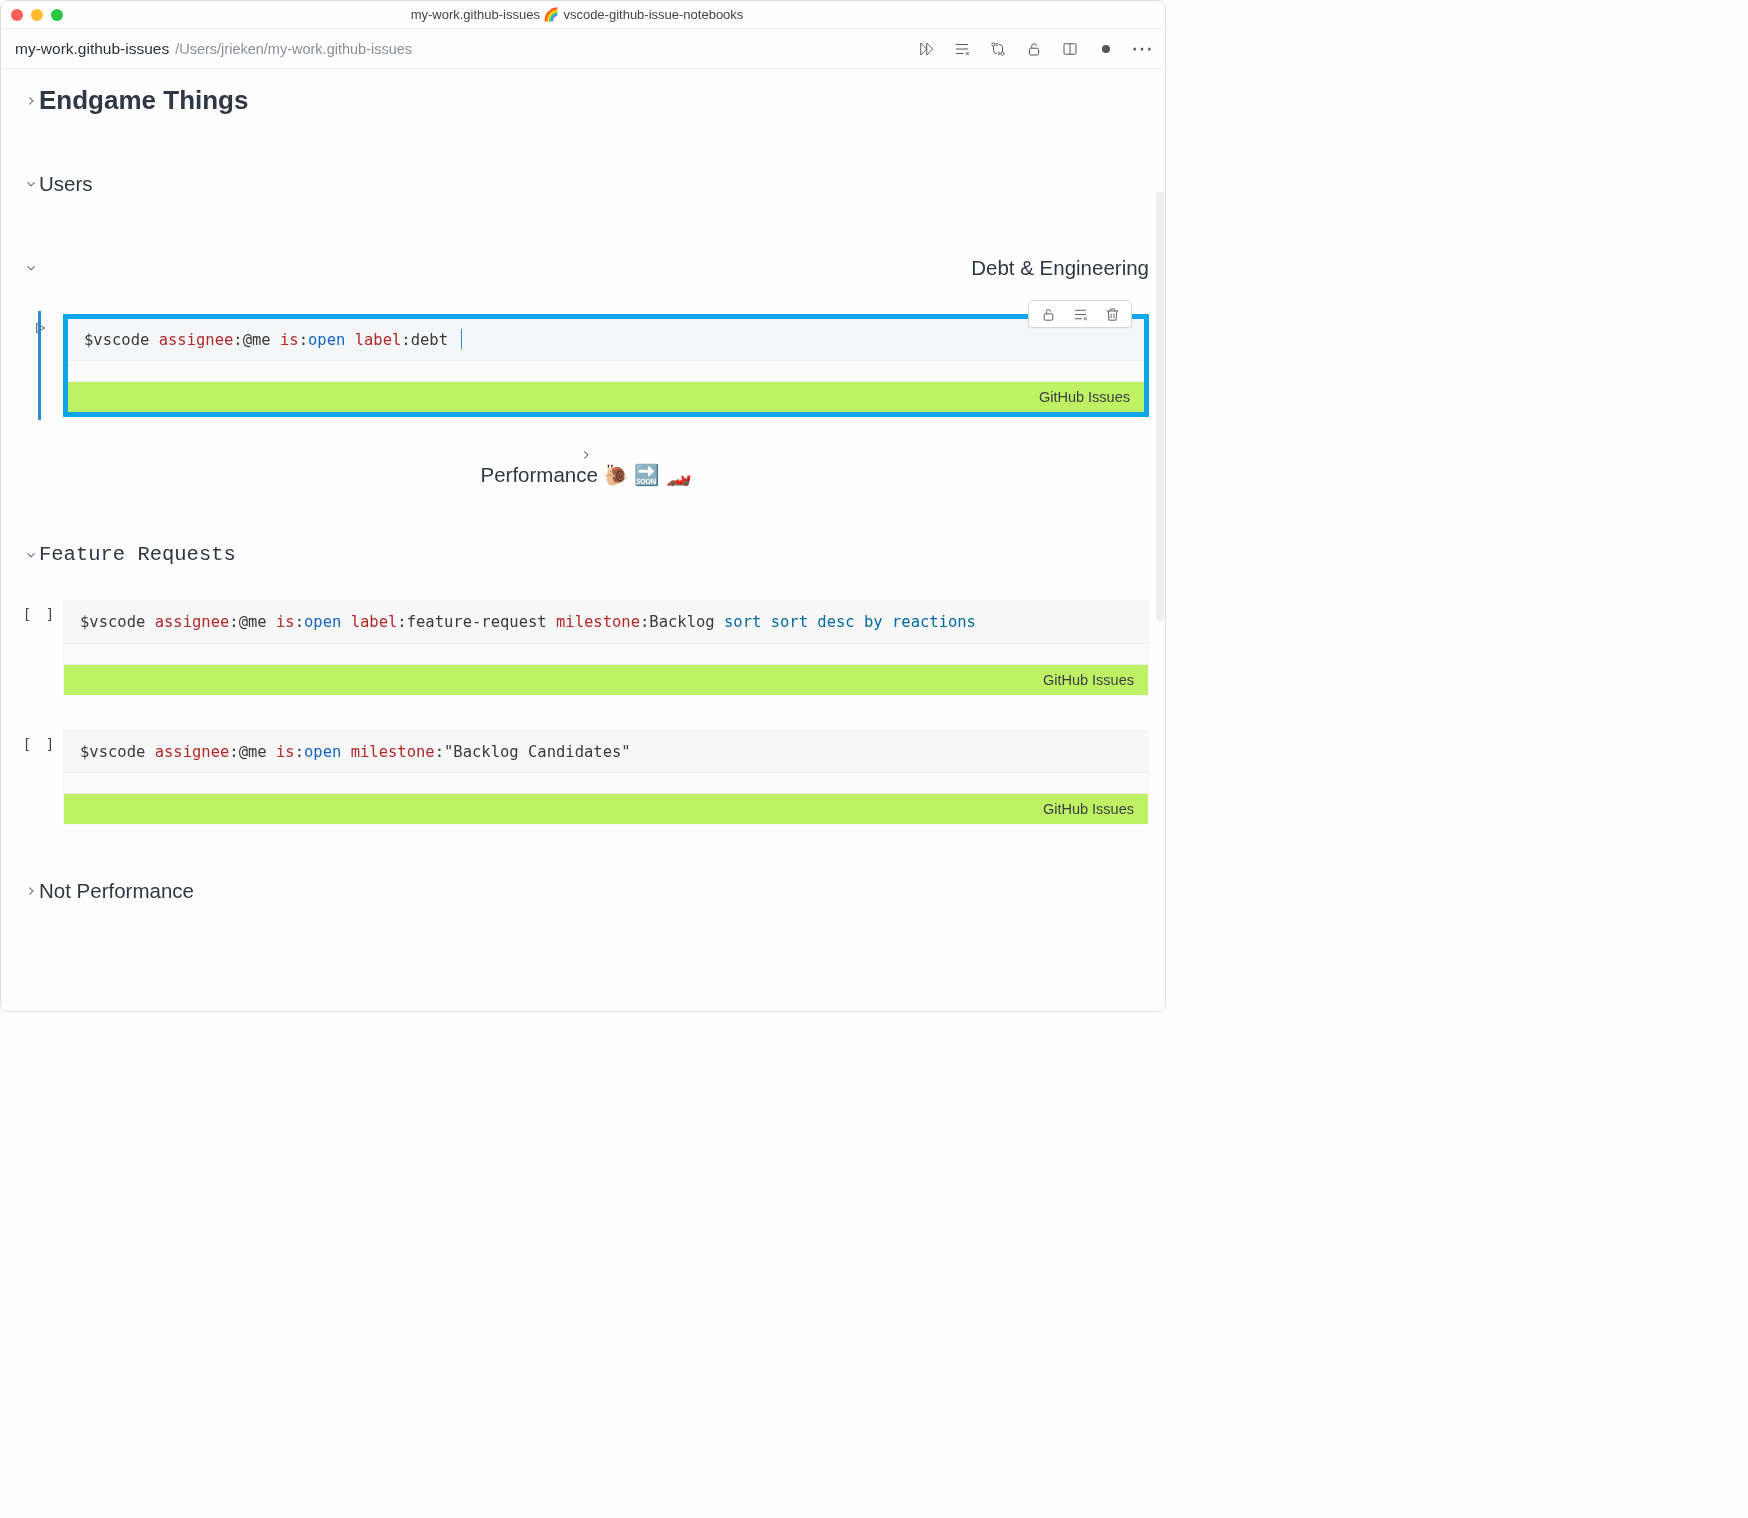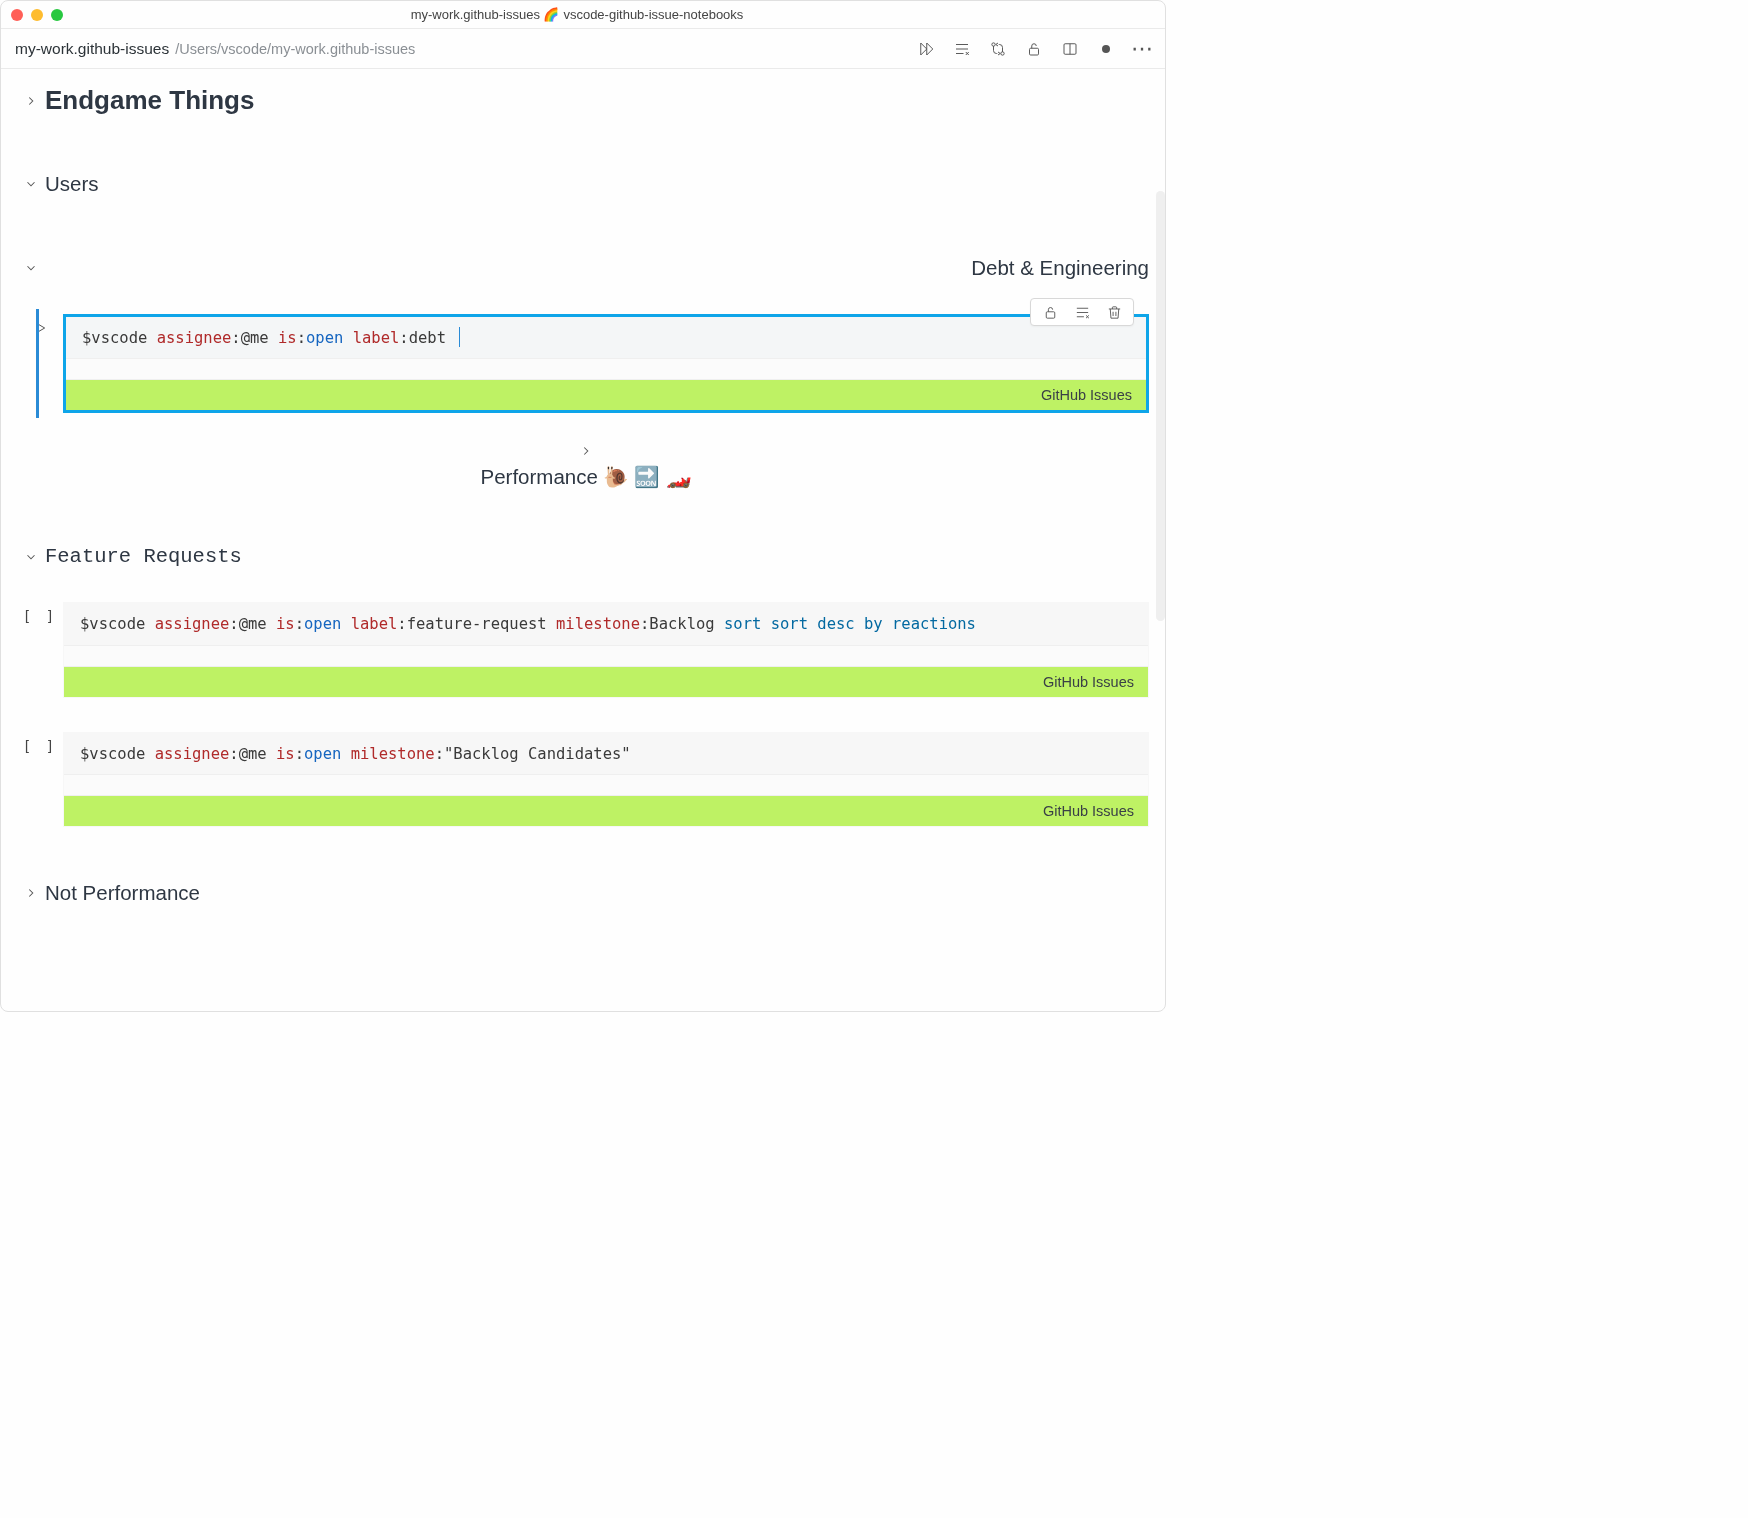--- a/index.html
+++ b/index.html
@@ -48,35 +48,35 @@
   .tabpath { color: #8a8f94; font-size: 14.5px; }
   .tab-right { display: flex; align-items: center; gap: 18px; color: #555; }
   .ticon { width: 18px; height: 18px; display:flex; align-items:center; justify-content:center; cursor: pointer; }
   .ticon svg { width: 18px; height: 18px; stroke: #555; fill: none; stroke-width: 1.3; }
   .dot { width: 8px; height: 8px; background:#555; border-radius:50%; }
   .dots::before { content:"⋯"; font-size:22px; color:#555; line-height:10px; }
 
   
   .main { padding: 10px 16px 30px 16px; overflow-y:auto; height: calc(100% - 68px); }
   .section-row {
-    display: flex; align-items: center; gap: 6px;
+    display: flex; align-items: center; gap: 0;
     padding: 6px 0 6px 6px; margin-top: 18px;
   }
   .section-row.big h1 { font-size: 26px; font-weight: 560; color:#2e3743; }
   .section-row h2 { font-size: 20.5px; font-weight: 500; color:#2e3743; }
   .chev { width: 16px; height:16px; display:flex; align-items:center; justify-content:center; cursor:pointer; color:#555; }
   .chev svg { width:14px; height:14px; stroke:#555; stroke-width:1.8; fill:none; }
 
   
   .cell-wrap { display:flex; margin-top: 28px; position:relative; }
   .gutter { width: 46px; display:flex; justify-content:center; padding-top:6px; }
   .run-tri svg { width:16px; height:16px; stroke:#555; fill:none; stroke-width:1.5; }
   .brackets { font-family: ui-monospace, SFMono-Regular, Menlo, monospace; font-size:14px; color:#444; letter-spacing:3px; }
   .cell { flex:1; background:#f7f7f7; border:1px solid transparent; position:relative; }
-  .cell.active { background:#f4f6f7; border:3px solid #0ea5e9; }
+  .cell.active { background:#f4f6f7; border:5px solid #0ea5e9; }
   .cell.active::before { content:""; position:absolute; left:-30px; top:-8px; bottom:-8px; width:2.5px; background:#2a8bd6; }
   .code-line {
     font-family: ui-monospace, SFMono-Regular, Menlo, monospace;
     font-size: 15.5px;
     padding: 10px 16px 8px 16px;
     white-space: pre;
     line-height: 1.5;
     position: relative;
   }
   .cursor {
@@ -116,21 +116,21 @@
   <div class="titlecenter">
     <span>my-work.github-issues</span>
     <span>🌈</span>
     <span>vscode-github-issue-notebooks</span>
   </div>
 </div>
 
 <div class="tabbar">
   <div class="tab-left">
     <span class="tabname">my-work.github-issues</span>
-    <span class="tabpath">/Users/vscode/my-work.github-issues</span>
+    <span class="tabpath">/Users/jrieken/my-work.github-issues</span>
   </div>
   <div class="tab-right">
     <span class="ticon">
         <svg viewBox="0 0 24 24">
           <path d="M5 4v16l8-8zM13 4v16l8-8z"></path>
         </svg>
       </span>
     <span class="ticon">
         <svg viewBox="0 0 24 24">
           <path d="M4 6h16M4 12h16M4 18h10"></path>

